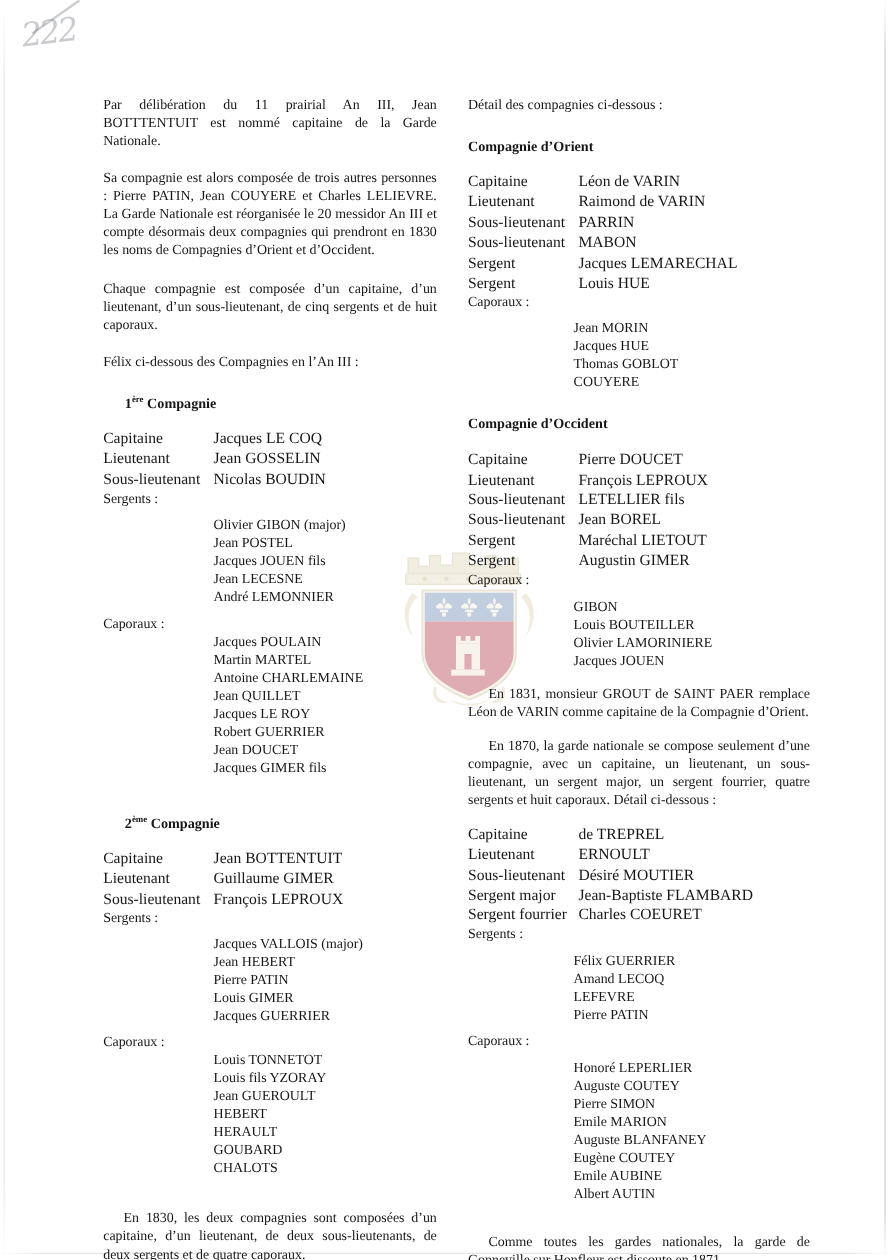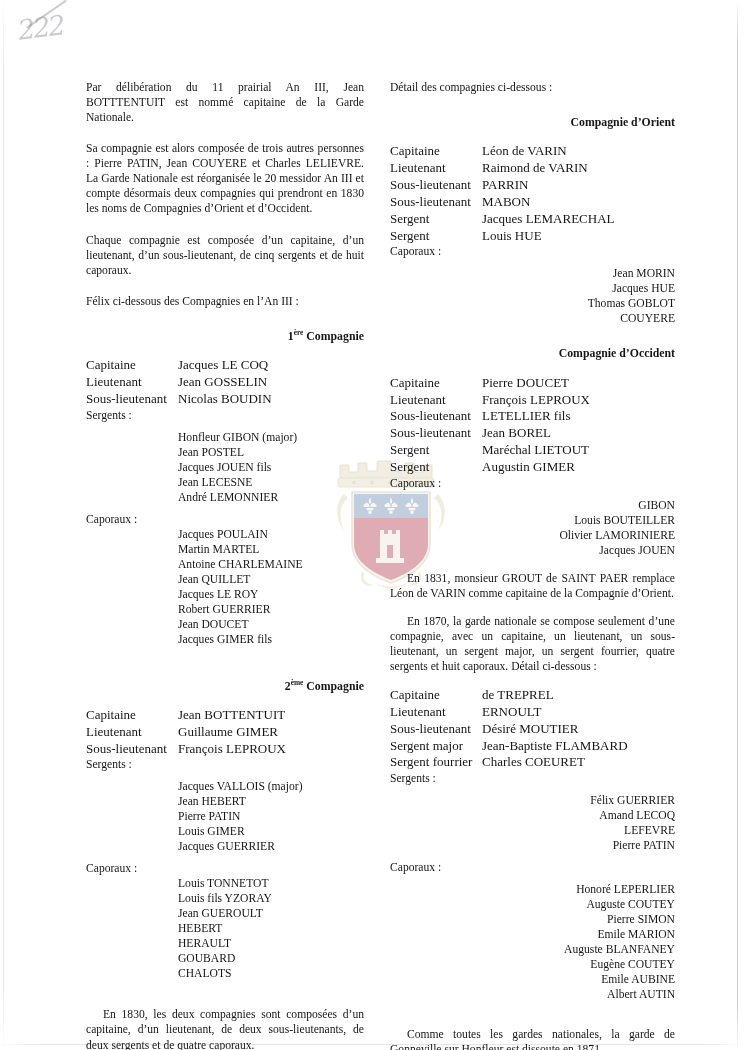--- a/index.html
+++ b/index.html
@@ -90,21 +90,21 @@
   .gap-sm { height: 7px; }
   .gap-md { height: 13px; }
   .gap-lg { height: 20px; }
 
   .headline { font-weight: bold; }
 
   h2.section-title {
     margin: 0;
     font-size: 11.8px;
     font-weight: bold;
-    text-align: right;
+    text-align: left;
     line-height: 1.3;
   }
   h2.section-title.left-offset { padding-left: 18px; }
   h2.section-title sup {
     font-size: 7.4px;
     vertical-align: super;
     line-height: 0;
   }
 
   table.roster {
@@ -124,21 +124,21 @@
   .names-block {
     margin: 0;
     padding: 0;
     list-style: none;
   }
   .names-block li {
     line-height: 1.295;
     white-space: nowrap;
   }
   .names-left  { padding-left: 92px; }
-  .names-right { padding-left: 88px; text-align: right; }
+  .names-right { padding-left: 88px; }
 
   .label-only { line-height: 1.295; }
 </style>
 </head>
 <body>
 
 <div id="page">
 
   <div class="scan-edge-left"></div>
   <div class="scan-edge-right"></div>
@@ -225,21 +225,21 @@
         <tr>
           <td class="rank">Sous-lieutenant</td>
           <td class="person">Nicolas BOUDIN</td>
         </tr>
       </tbody>
     </table>
 
     <div class="label-only">Sergents :</div>
     <div class="gap-sm"></div>
     <ul class="names-block names-left">
-      <li>Honfleur GIBON (major)</li>
+      <li>Olivier GIBON (major)</li>
       <li>Jean POSTEL</li>
       <li>Jacques JOUEN fils</li>
       <li>Jean LECESNE</li>
       <li>André LEMONNIER</li>
     </ul>
 
     <div class="gap-sm"></div>
     <div class="label-only">Caporaux :</div>
     <ul class="names-block names-left">
       <li>Jacques POULAIN</li>

